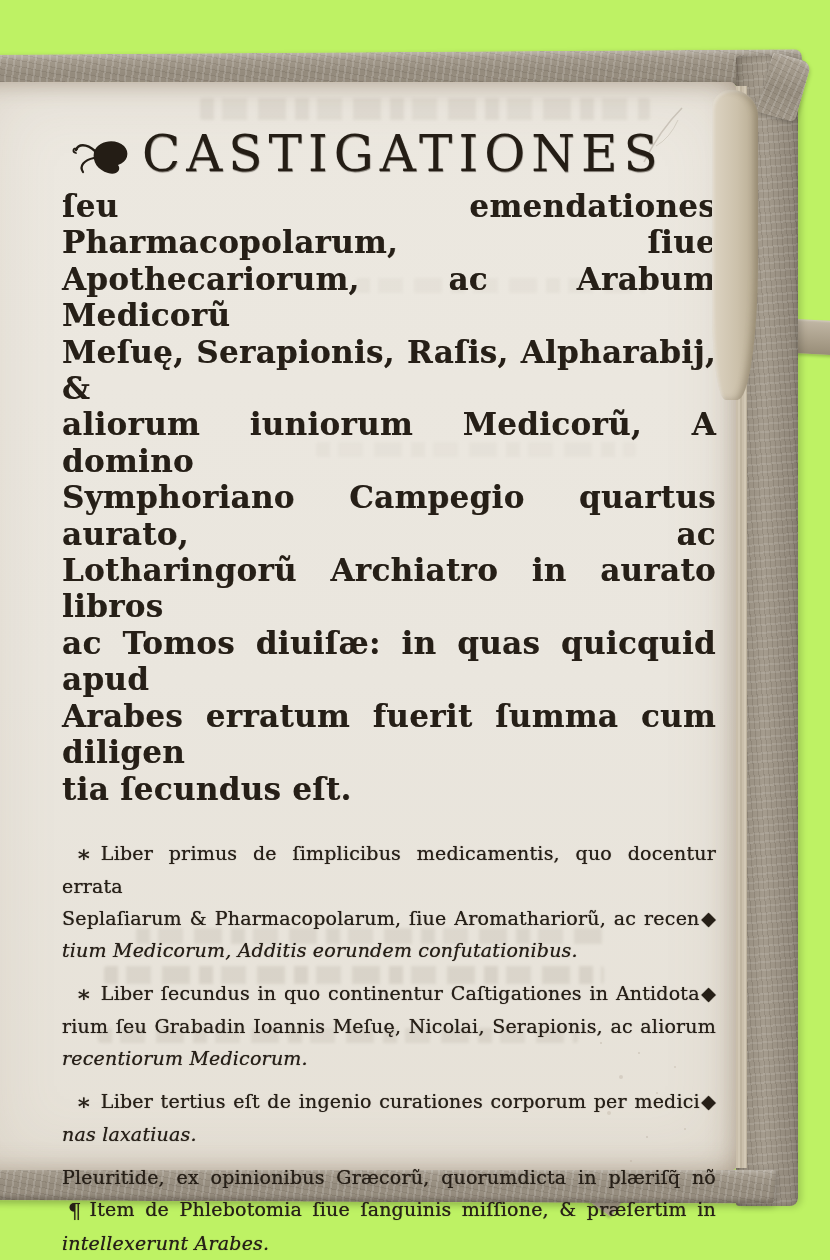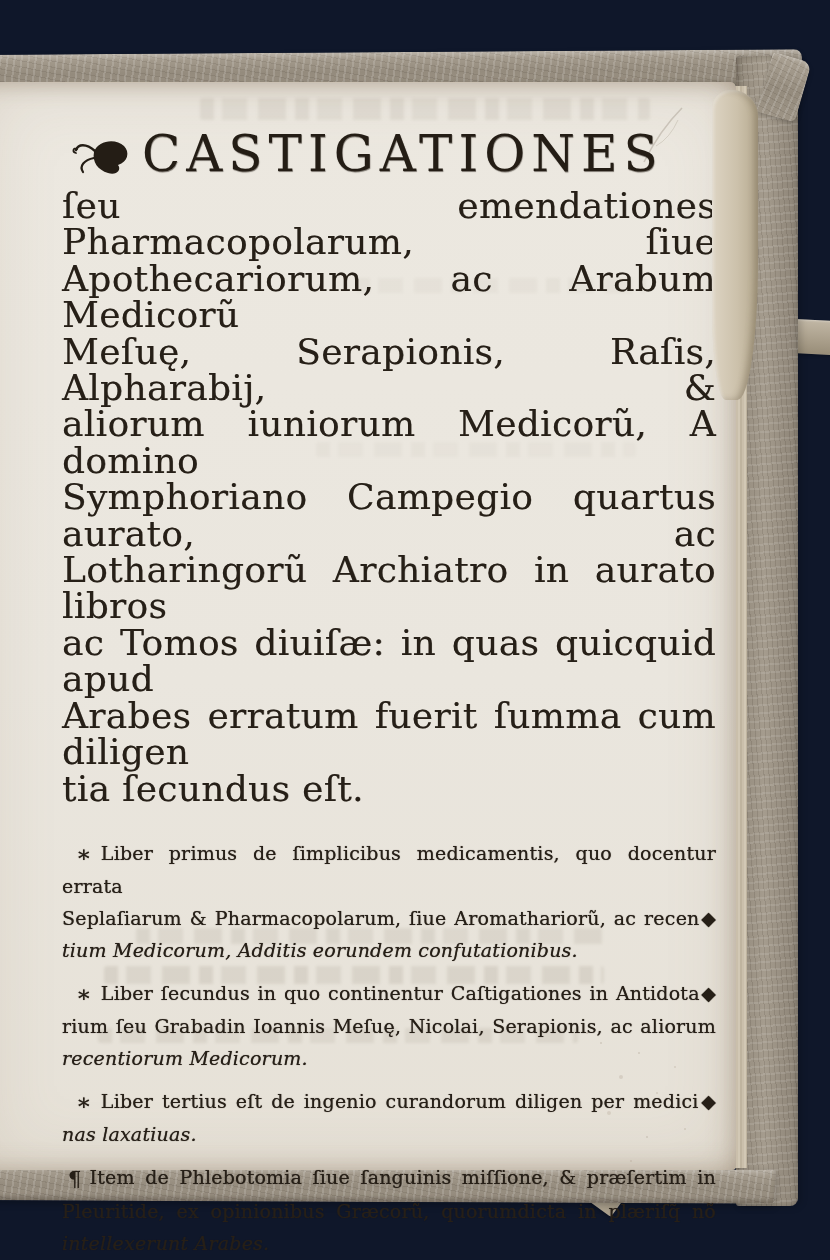--- a/index.html
+++ b/index.html
@@ -1,18 +1,18 @@
 <!DOCTYPE html>
 <html><head>
 <meta charset="utf-8">
 <style>
   html,body{margin:0;padding:0;background:#ffffff;}
   .stage{
     position:relative;width:830px;height:1260px;overflow:hidden;
-    background:#0f172a;font-family:"DejaVu Serif", serif;
+    background:#bef264;font-family:"DejaVu Serif", serif;
   }
   
   .vellum{
     background:
       repeating-linear-gradient(98deg, rgba(255,255,255,.14) 0 2px, rgba(255,255,255,0) 2px 7px),
       repeating-linear-gradient(12deg, rgba(60,50,40,.12) 0 1px, rgba(60,50,40,0) 1px 6px),
       linear-gradient(180deg,#aaa193,#948b7d 55%,#9d9486);
   }
   .cover-top{
     position:absolute;left:-14px;top:52px;width:816px;height:36px;
@@ -111,22 +111,22 @@
     text-shadow:0.3px 0.3px 0.6px rgba(38,31,23,.5);
   }
   .title-line{display:flex;align-items:center;height:56px;}
   .ornament-svg{flex:0 0 auto;margin:4px 10px 0 8px;}
   .main-title{
     font-size:50px;letter-spacing:6px;white-space:nowrap;
     color:#241d15;text-shadow:0.5px 0.5px 0.8px rgba(36,29,21,.55);
   }
   .subtitle{margin-top:6px;}
   .sub-line{
-    font-size:36px;line-height:36.4px;letter-spacing:0.3px;
-    text-align:justify;text-align-last:justify;
+    font-size:31px;line-height:36.4px;letter-spacing:0.3px;
+    text-align:justify;text-align-last:justify;font-weight:bold;
   }
   .sub-line.last{text-align-last:left;}
   .paragraphs{margin-top:30px;}
   .para{margin-bottom:11px;}
   .p-line{
     font-size:19px;line-height:32px;letter-spacing:0.2px;
     text-align:justify;text-align-last:justify;
     text-shadow:0 0 0.8px rgba(38,31,23,.85);
   }
   .p-line.pl-last{text-align-last:left;font-style:italic;}
@@ -201,31 +201,31 @@
         <div class="para para-liber">
           <div class="p-line pl-first">
             <span class="marker">∗</span><span class="p-text">Liber ſecundus in quo continentur Caſtigationes in Antidota◆</span>
           </div>
           <div class="p-line">rium ſeu Grabadin Ioannis Meſuę, Nicolai, Serapionis, ac aliorum</div>
           <div class="p-line pl-last">recentiorum Medicorum.</div>
         </div>
 
         <div class="para para-liber">
           <div class="p-line pl-first">
-            <span class="marker">∗</span><span class="p-text">Liber tertius eſt de ingenio curandorum diligen per medici◆</span>
+            <span class="marker">∗</span><span class="p-text">Liber tertius eſt de ingenio curationes corporum per medici◆</span>
           </div>
           <div class="p-line pl-last">nas laxatiuas.</div>
         </div>
 
 
         <div class="para para-item">
+          <div class="p-line">Pleuritide, ex opinionibus Græcorũ, quorumdicta in plæriſq̃ nõ</div>
           <div class="p-line pl-first">
             <span class="marker">¶</span><span class="p-text">Item de Phlebotomia ſiue ſanguinis miſſione, &amp; præſertim in</span>
           </div>
-          <div class="p-line">Pleuritide, ex opinionibus Græcorũ, quorumdicta in plæriſq̃ nõ</div>
           <div class="p-line pl-last">intellexerunt Arabes.</div>
         </div>
 
 
       </div>
     </div>
   </div>
 </div>
 
 </body></html>

